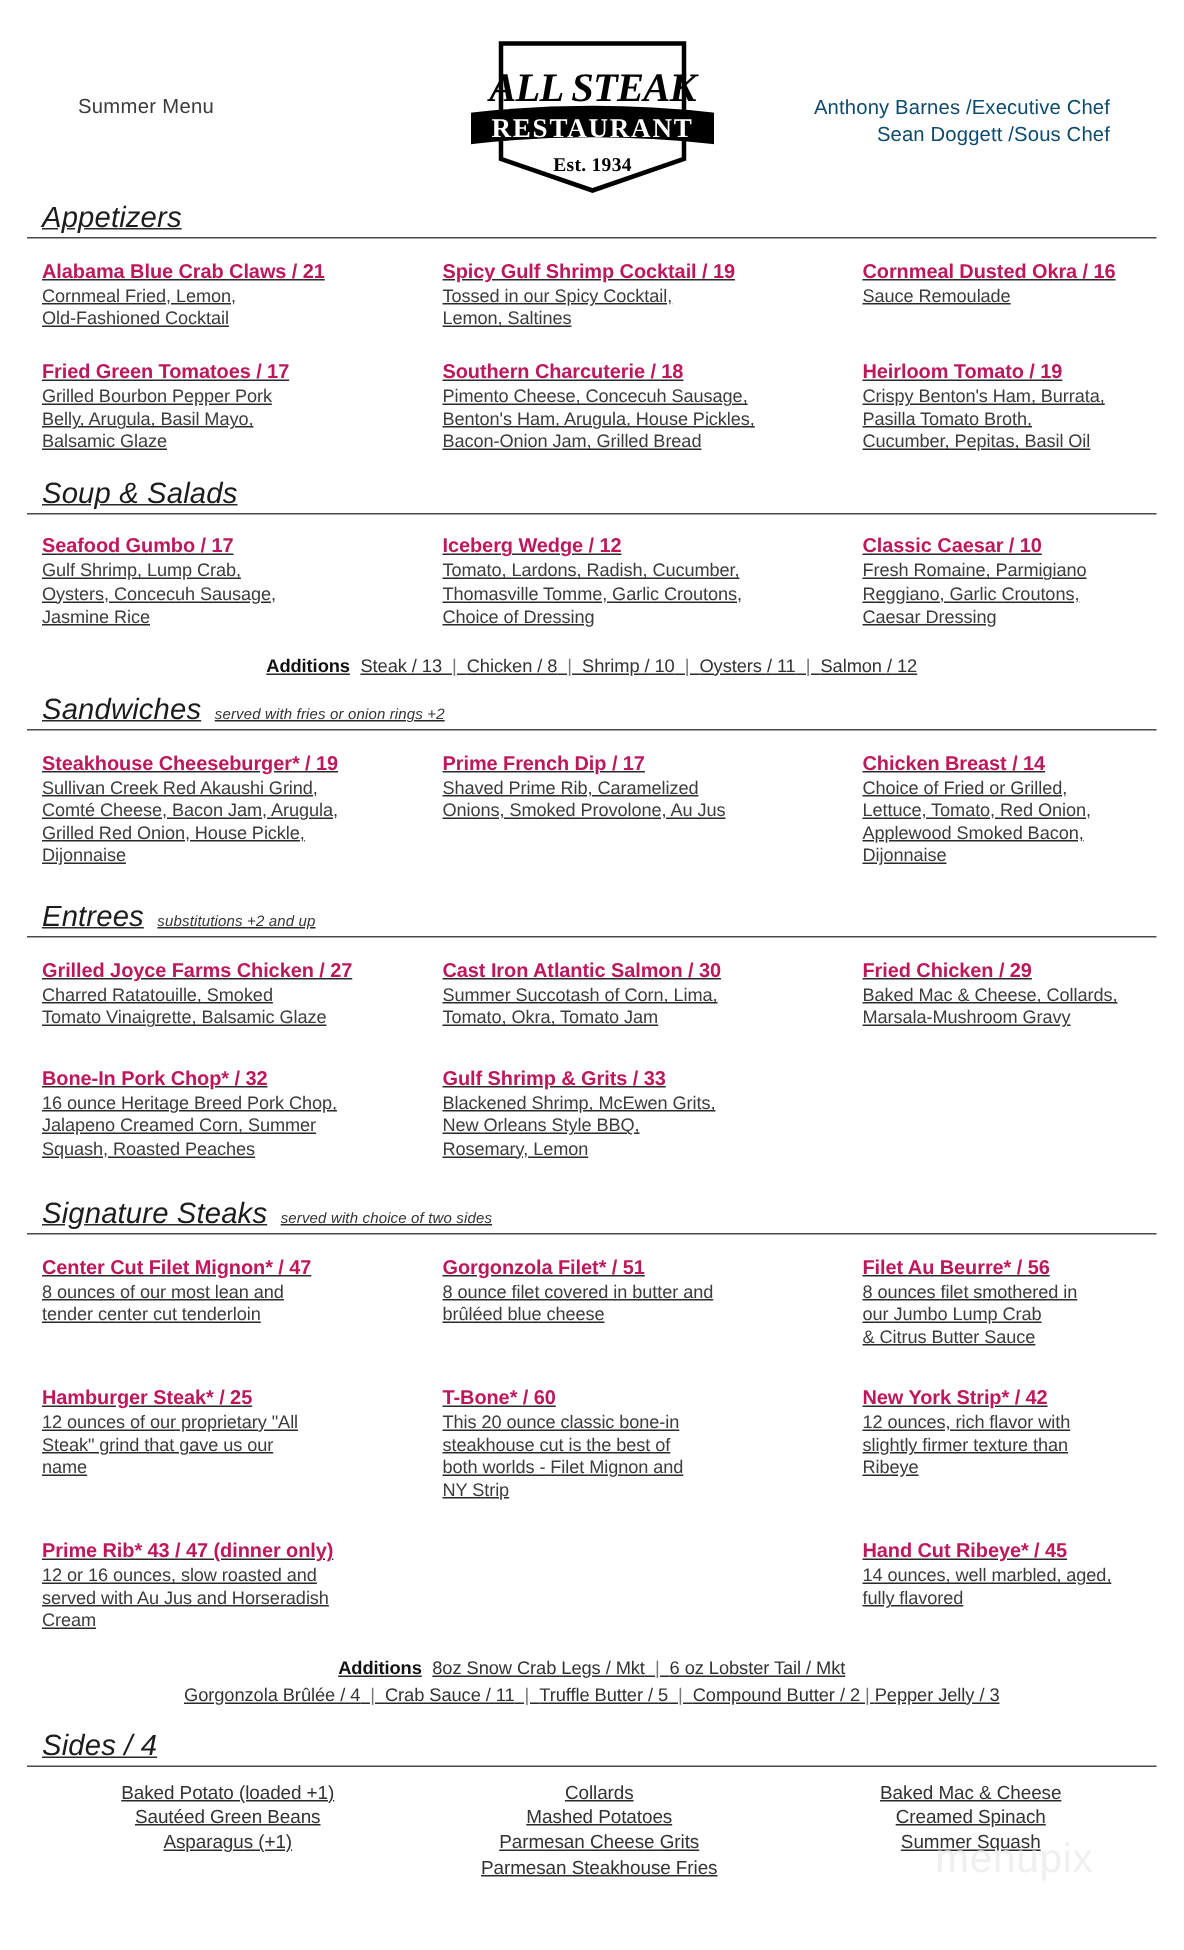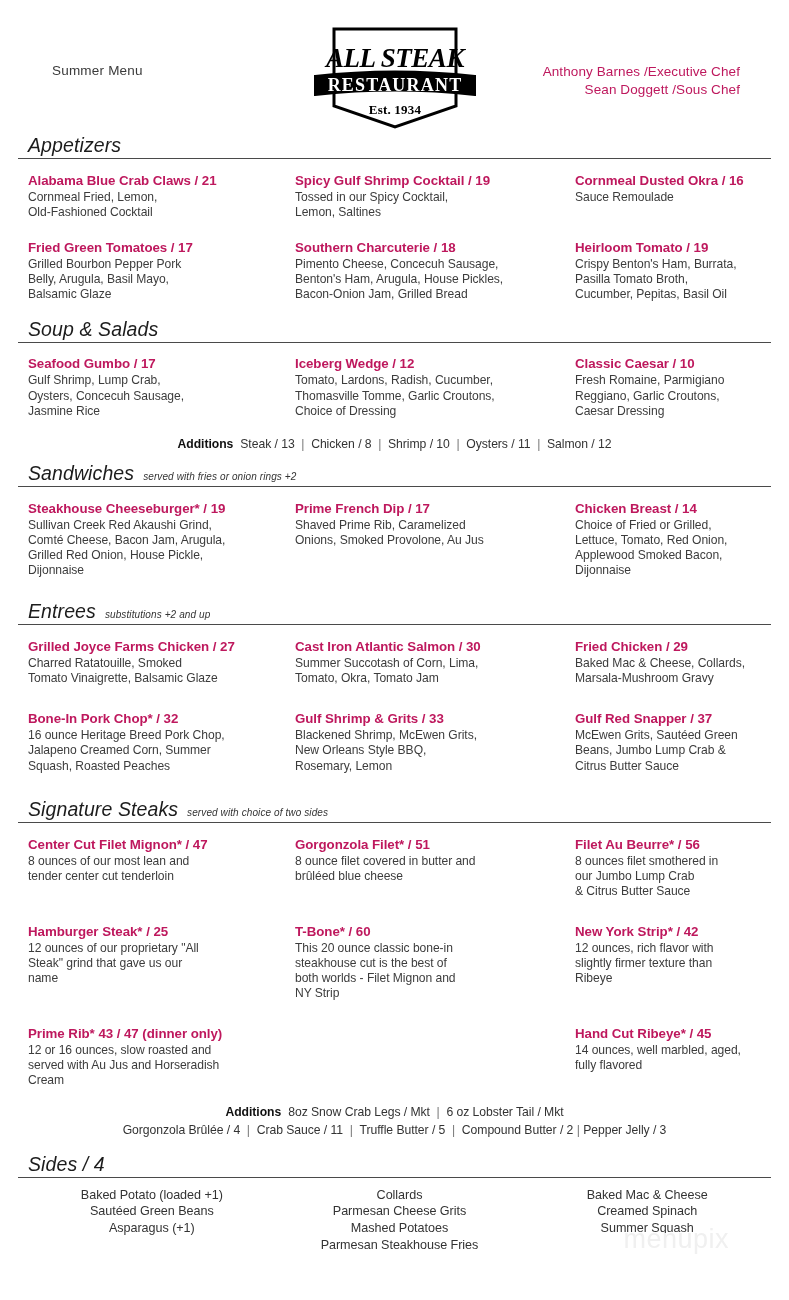--- a/index.html
+++ b/index.html
@@ -14,20 +14,21 @@
     font-family: "Liberation Sans", sans-serif;
     color: #2a2a2a;
     overflow: hidden;
   }
 
   .page {
     position: relative;
     width: 789px;
     height: 1196px;
     padding: 0;
+    text-decoration: underline;
   }
 
   
   .header {
     position: relative;
     height: 132px;
   }
   .header-left {
     position: absolute;
     left: 52px;
@@ -35,21 +36,21 @@
     font-size: 13.5px;
     color: #3a3a3a;
     letter-spacing: .2px;
   }
   .header-right {
     position: absolute;
     right: 49px;
     top: 63px;
     text-align: right;
     font-size: 13.5px;
-    color: #be185d;
+    color: #0c4a6e;
     line-height: 18px;
     letter-spacing: .1px;
   }
   .logo-wrap {
     position: absolute;
     left: 50%;
     transform: translateX(-50%);
     top: 26px;
     width: 186px;
     height: 104px;
@@ -300,26 +301,20 @@
         <div class="item-desc">16 ounce Heritage Breed Pork Chop,
 Jalapeno Creamed Corn, Summer
 Squash, Roasted Peaches</div>
       </div>
       <div class="item">
         <div class="item-name">Gulf Shrimp &amp; Grits / 33</div>
         <div class="item-desc">Blackened Shrimp, McEwen Grits,
 New Orleans Style BBQ,
 Rosemary, Lemon</div>
       </div>
-      <div class="item">
-        <div class="item-name">Gulf Red Snapper / 37</div>
-        <div class="item-desc">McEwen Grits, Sautéed Green
-Beans, Jumbo Lump Crab &amp;
-Citrus Butter Sauce</div>
-      </div>
     </div>
   </div>
 
   <div class="section" style="margin-top:24px;">
     <div class="sec-head">
       <span class="sec-title">Signature Steaks</span>
       <span class="sec-sub">served with choice of two sides</span>
     </div>
     <div class="sec-rule"></div>
     <div class="grid" style="margin-top:13px;row-gap:24px;">
@@ -386,22 +381,22 @@
     </div>
     <div class="sec-rule"></div>
     <div class="sides-grid" style="margin-top:9px;">
       <div class="sides-col">
         <div>Baked Potato (loaded +1)</div>
         <div>Sautéed Green Beans</div>
         <div>Asparagus (+1)</div>
       </div>
       <div class="sides-col">
         <div>Collards</div>
+        <div>Mashed Potatoes</div>
         <div>Parmesan Cheese Grits</div>
-        <div>Mashed Potatoes</div>
         <div>Parmesan Steakhouse Fries</div>
       </div>
       <div class="sides-col">
         <div>Baked Mac &amp; Cheese</div>
         <div>Creamed Spinach</div>
         <div>Summer Squash</div>
       </div>
     </div>
   </div>
 

